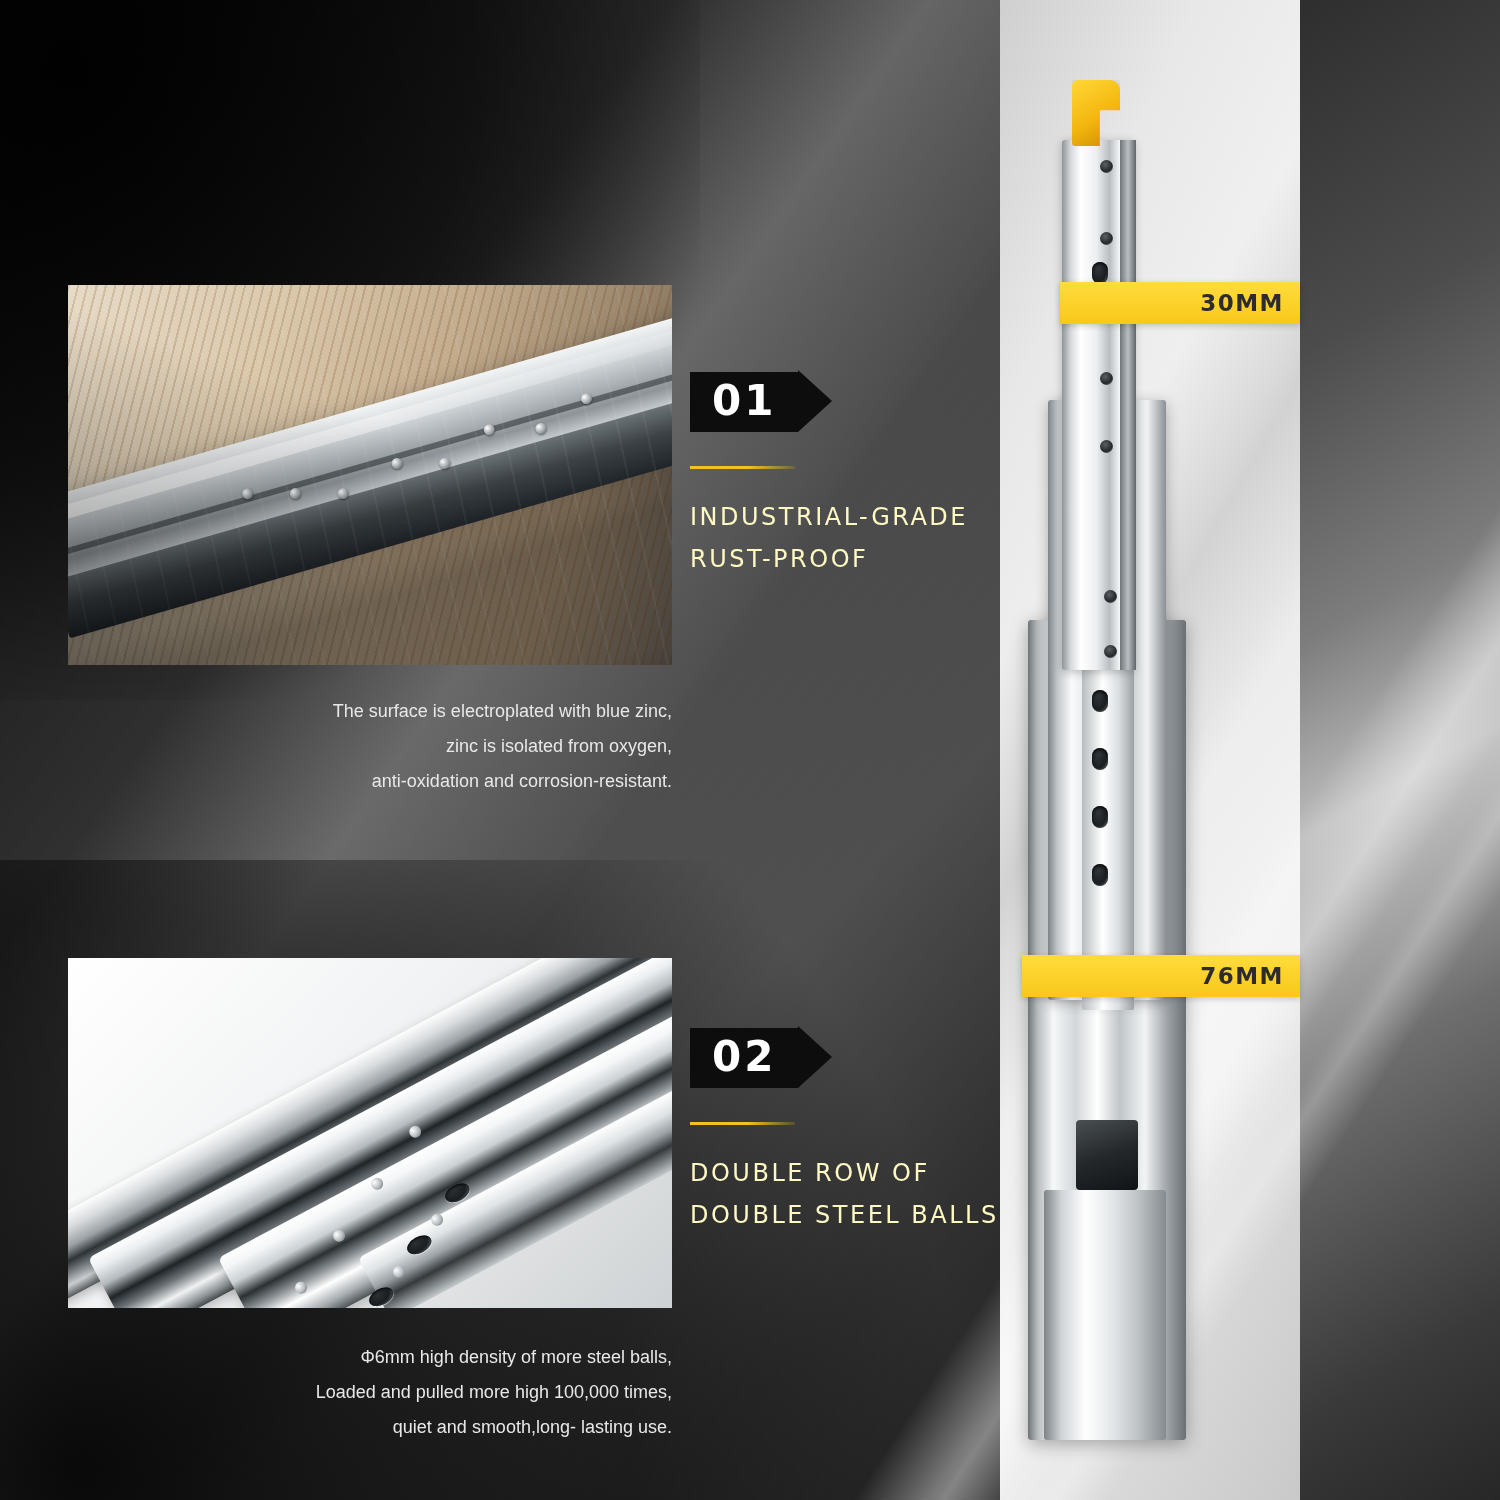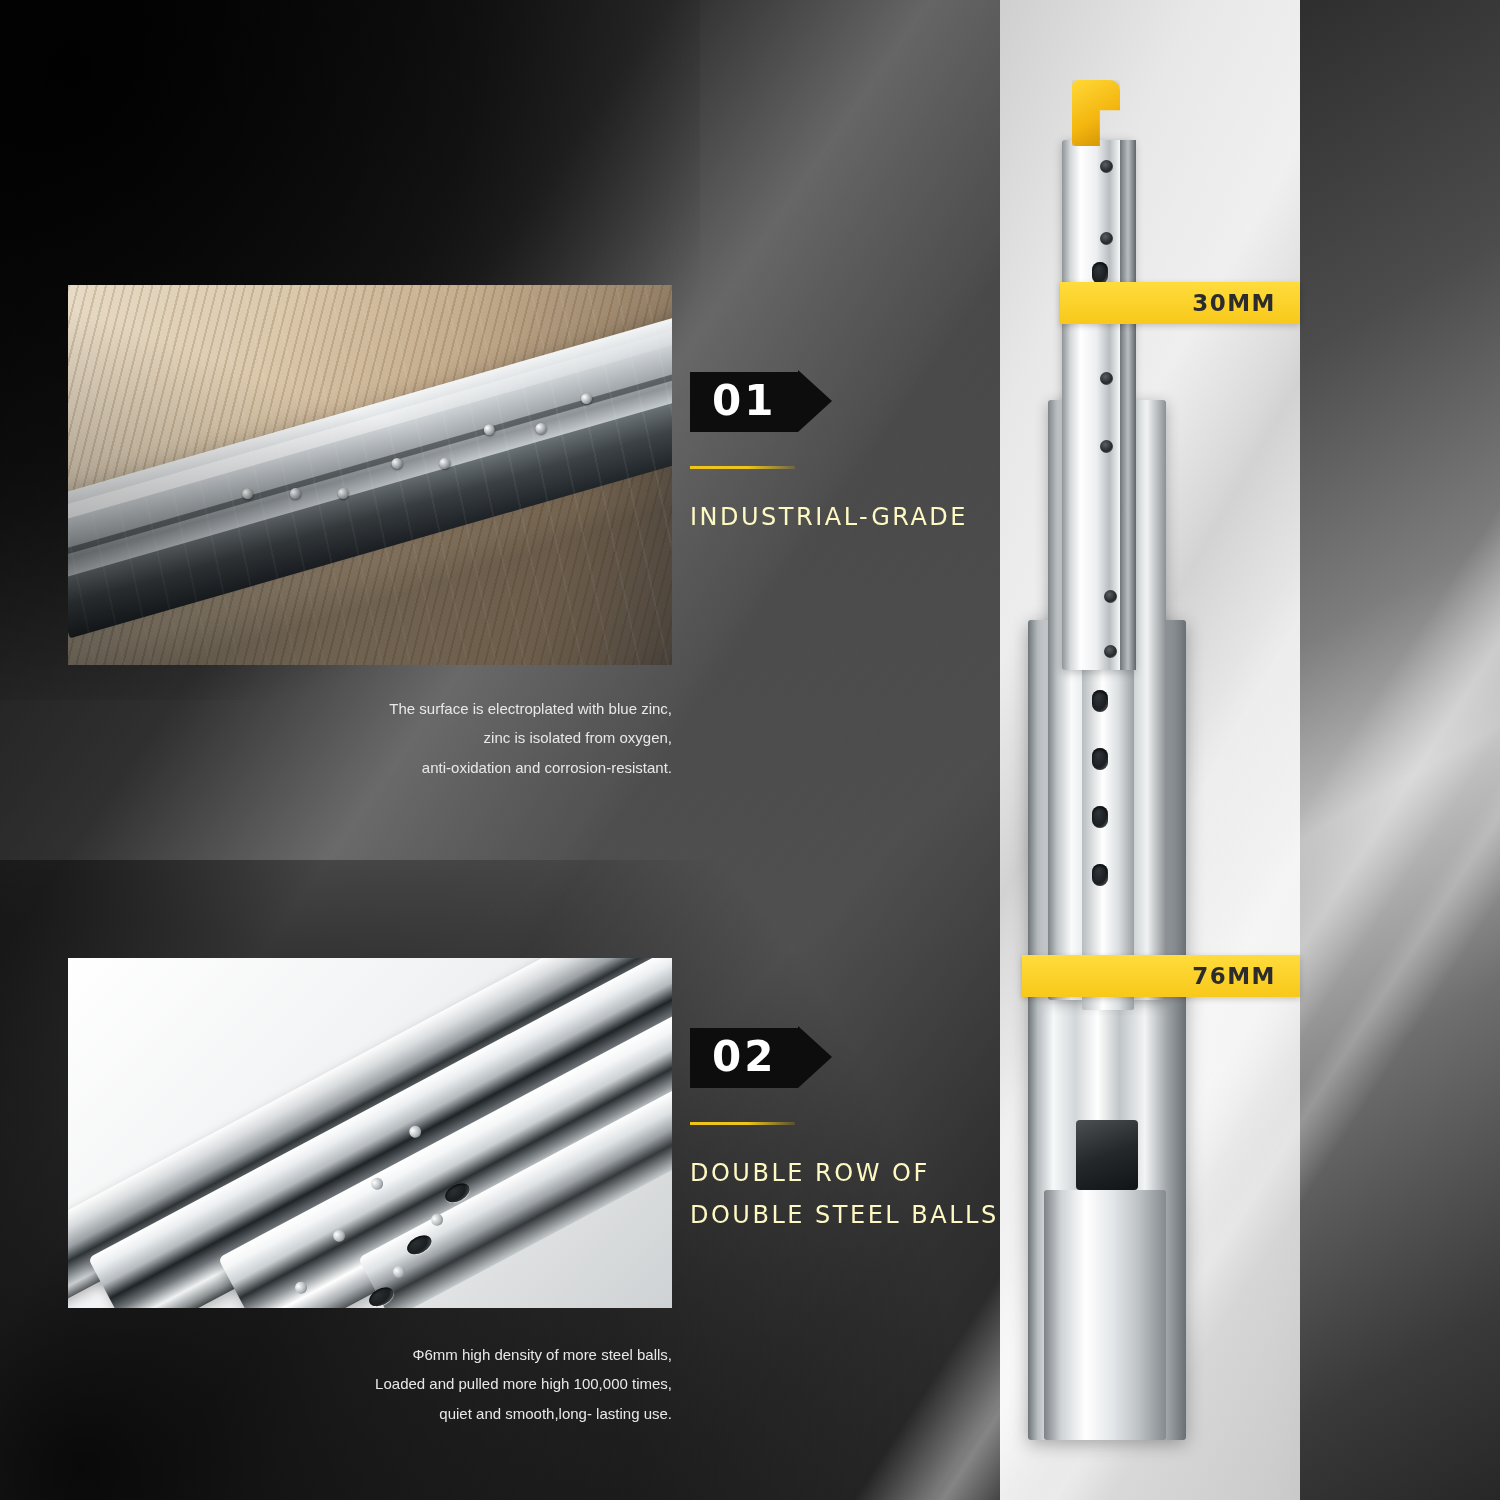--- a/index.html
+++ b/index.html
@@ -329,21 +329,21 @@
   }
 
   
   .dim-band {
     position: absolute;
     height: 42px;
     background: linear-gradient(180deg, #ffdc3c 0%, #f8c81a 100%);
     display: flex;
     align-items: center;
     justify-content: flex-end;
-    padding-right: 24px;
+    padding-right: 16px;
     box-sizing: border-box;
     box-shadow: 0 2px 6px rgba(0,0,0,0.18);
   }
   .dim-band span {
     font-size: 23px;
     font-weight: bold;
     color: #2c2c2c;
     letter-spacing: 1.5px;
     font-family: "DejaVu Sans", sans-serif;
   }
@@ -382,21 +382,21 @@
     position: absolute;
     color: #fef9c3;
     font-size: 24px;
     letter-spacing: 2.5px;
     line-height: 1.75;
     font-family: "DejaVu Sans", sans-serif;
   }
   .caption {
     position: absolute;
     color: #e8e8e8;
-    font-size: 15px;
+    font-size: 18px;
     line-height: 1.95;
     text-align: right;
     font-family: "Liberation Sans", sans-serif;
   }
 </style>
 </head>
 <body>
 
 <div id="page">
 
@@ -435,20 +435,21 @@
   </div>
 
   <div class="num-badge" style="left:690px; top:370px;">
     <div class="num-box">01</div>
     <div class="num-arrow"></div>
   </div>
   <div class="underline" style="left:690px; top:466px; width:105px;"></div>
 
   <div class="headline" style="left:690px; top:496px; width:420px;">
     <div>INDUSTRIAL-GRADE</div>
+    <div>RUST-PROOF</div>
   </div>
 
   <div class="caption" style="left:140px; top:694px; width:532px;">
     <div>The surface is electroplated with blue zinc,</div>
     <div>zinc is isolated from oxygen,</div>
     <div>anti-oxidation and corrosion-resistant.</div>
   </div>
 
   <div class="photo2">
     <div class="rail rail-a"></div>

